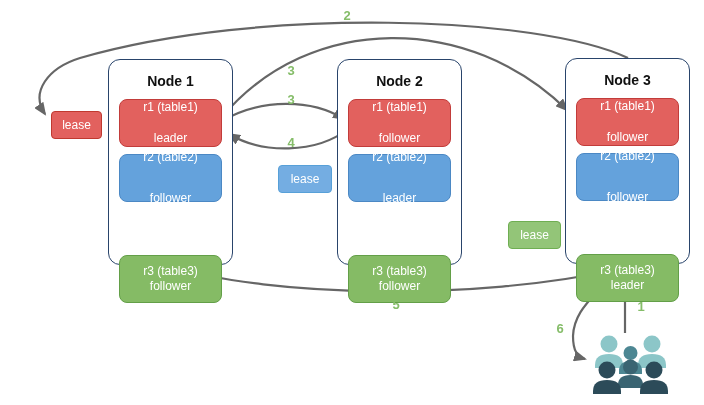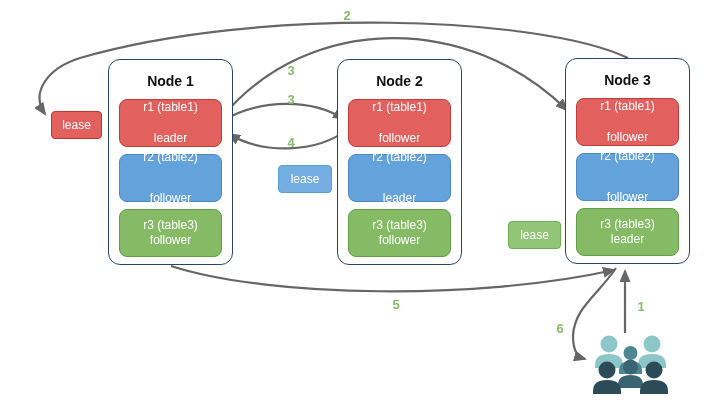--- a/index.html
+++ b/index.html
@@ -20,21 +20,21 @@
   #ah path{fill:var(--arrow);}
   .node{position:absolute;width:125px;height:206px;background:#fff;
         border:1.6px solid var(--node_border);border-radius:12px;box-sizing:border-box;}
   .node-title{position:absolute;left:0;top:13px;width:100%;text-align:center;
         font-size:14px;font-weight:bold;color:#111111;}
   .replica{position:absolute;left:10px;width:103px;height:48px;border-radius:8px;
         box-sizing:border-box;display:flex;flex-direction:column;justify-content:center;
         align-items:center;color:#ffffff;font-size:12px;line-height:15px;text-align:center;}
   .replica.red{background:var(--red_fill);border:1.5px solid var(--red_stroke);}
   .replica.blue{background:var(--blue_fill);border:1.5px solid var(--blue_stroke);}
-  .replica.green{background:var(--green_fill);border:1.5px solid var(--green_stroke);}
+  .replica.green{background:var(--green_fill);border:1.5px solid var(--green_stroke);margin-top:46px;}
   .r1{top:39px;gap:16px;} .r2{top:94px;gap:26px;} .r3{top:149px;}
   .lease{position:absolute;height:28px;border-radius:4px;box-sizing:border-box;
         color:#ffffff;font-size:12px;display:flex;align-items:center;justify-content:center;}
   .lease.red-l{background:var(--lease_red_fill);border:1.5px solid var(--lease_red_stroke);}
   .lease.blue-l{background:var(--lease_blue_fill);border:1.5px solid var(--lease_blue_stroke);}
   .lease.green-l{background:var(--lease_green_fill);border:1.5px solid var(--lease_green_stroke);}
   .step{position:absolute;width:14px;text-align:center;font-size:13px;font-weight:bold;
         color:var(--step_green);}
   #users-icon{position:absolute;left:592px;top:332px;width:80px;height:72px;}
 </style>

